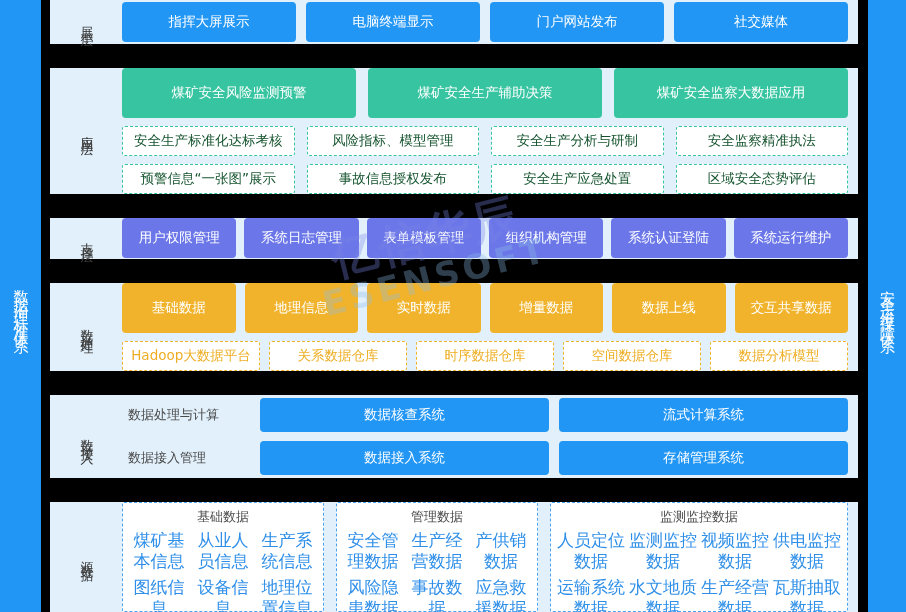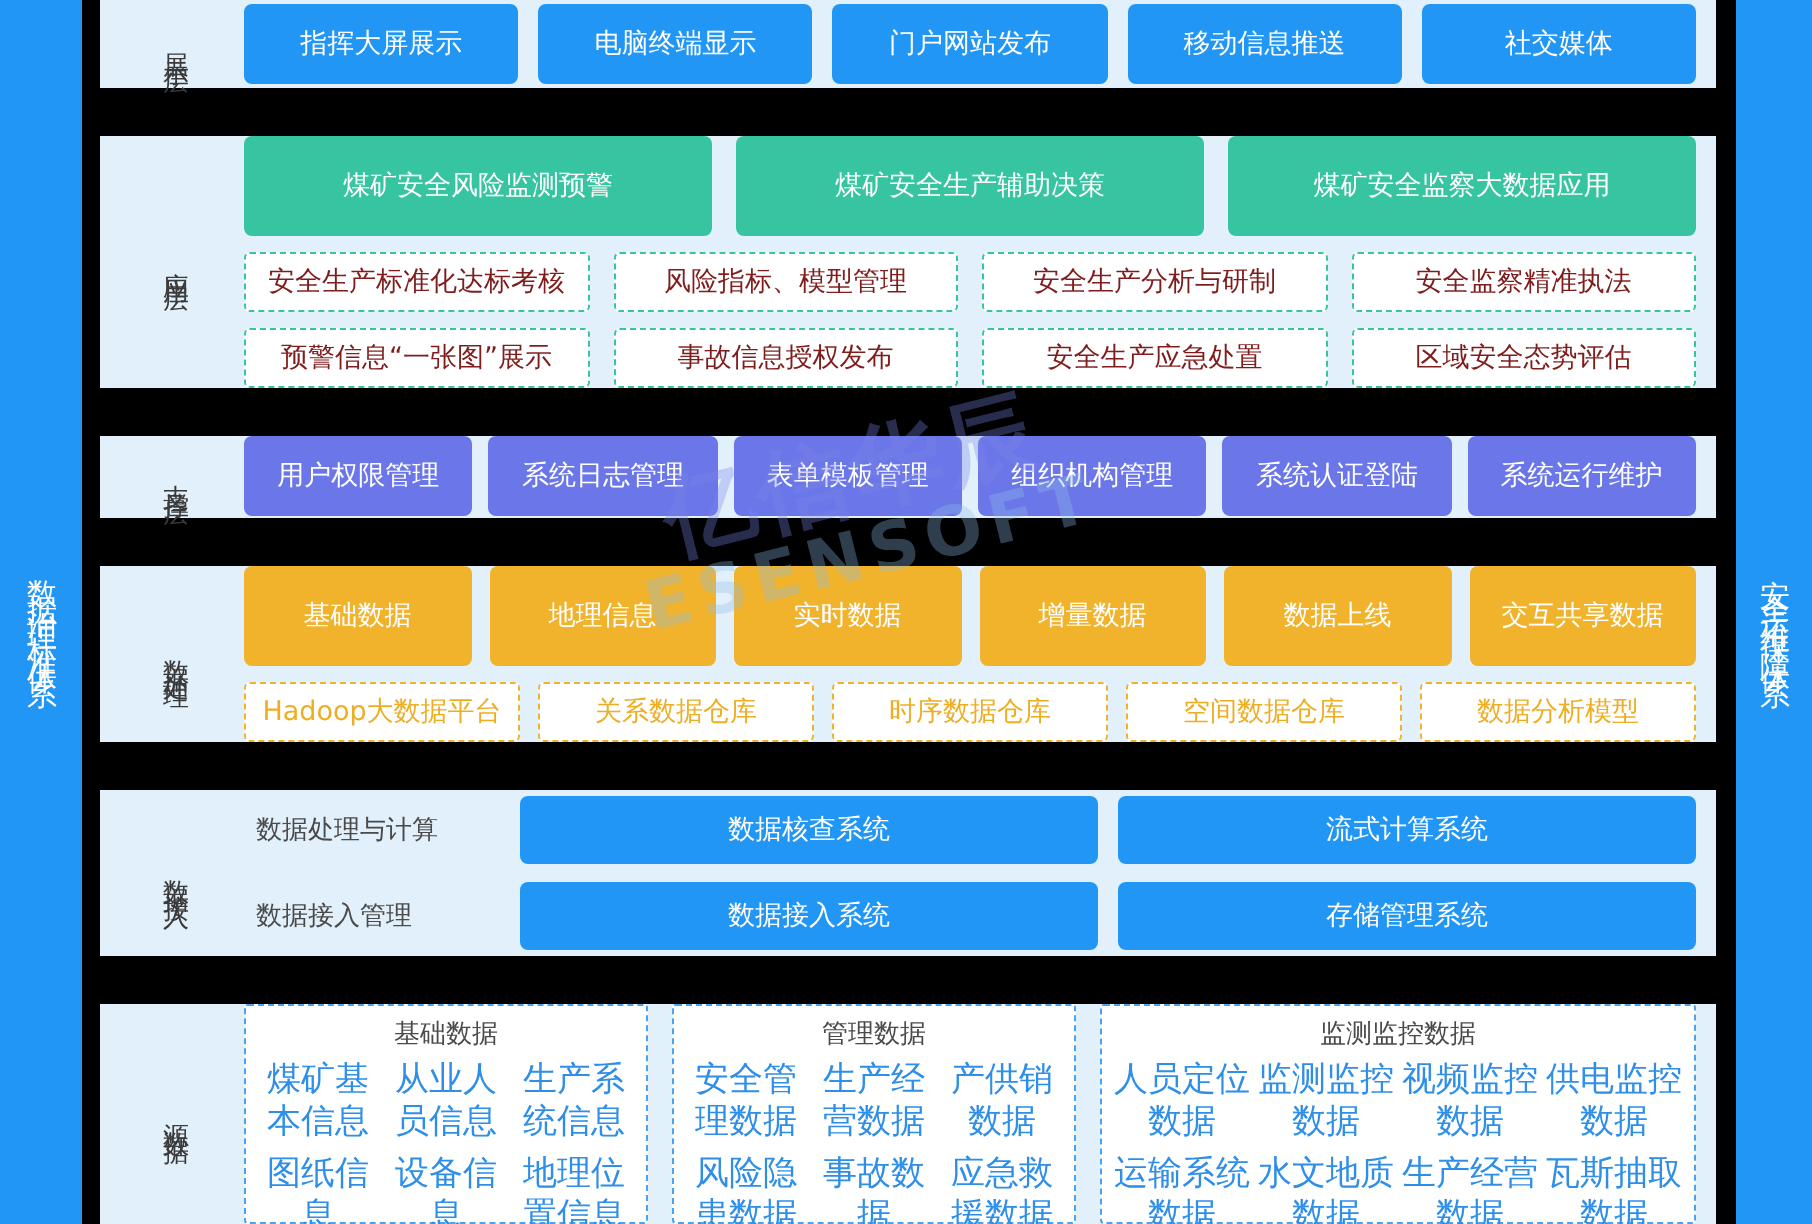--- a/index.html
+++ b/index.html
@@ -98,21 +98,21 @@
   .chip.tall   { height: 40px; }
   .chip.mid    { height: 50px; }
   .chip.short  { height: 30px; }
 
   .chip.dashed {
     background: #ffffff;
     border-radius: 3px;
   }
   .chip.dashed.teal {
     border: 1px dashed #37c4a0;
-    color: #7f1d1d;
+    color: #14532d;
     text-align: right;
   }
   .chip.dashed.gold {
     border: 1px dashed #f0b32b;
     color: #eeae24;
   }
 
   
   #band-display { height: 61px; }
   #band-display .band-body { padding-right: 10px; }
@@ -243,21 +243,20 @@
 
     <div class="band" id="band-display">
       <div class="band-label">
         <span>展示层</span>
       </div>
       <div class="band-body">
         <div class="row" id="row-display">
             <div class="chip blue tall">指挥大屏展示</div>
             <div class="chip blue tall">电脑终端显示</div>
             <div class="chip blue tall">门户网站发布</div>
-            <div class="chip blue tall">移动信息推送</div>
             <div class="chip blue tall">社交媒体</div>
           </div>
       </div>
     </div>
 
     <div class="band" id="band-application">
       <div class="band-label">
         <span>应用层</span>
       </div>
       <div class="band-body">

